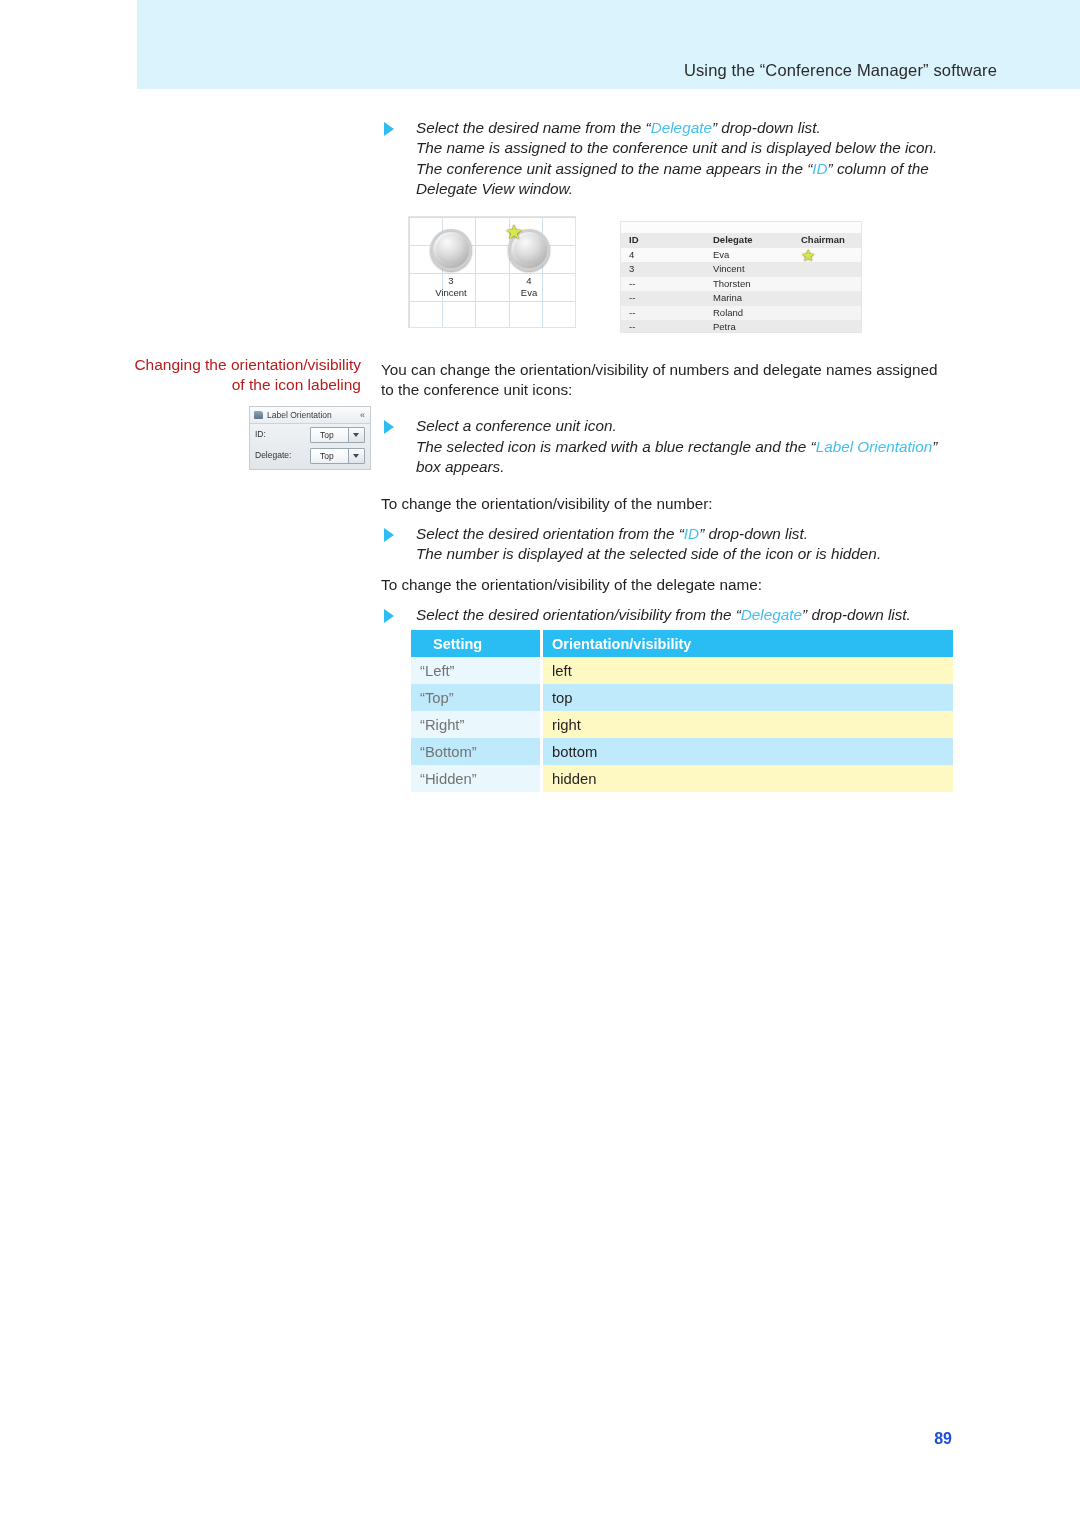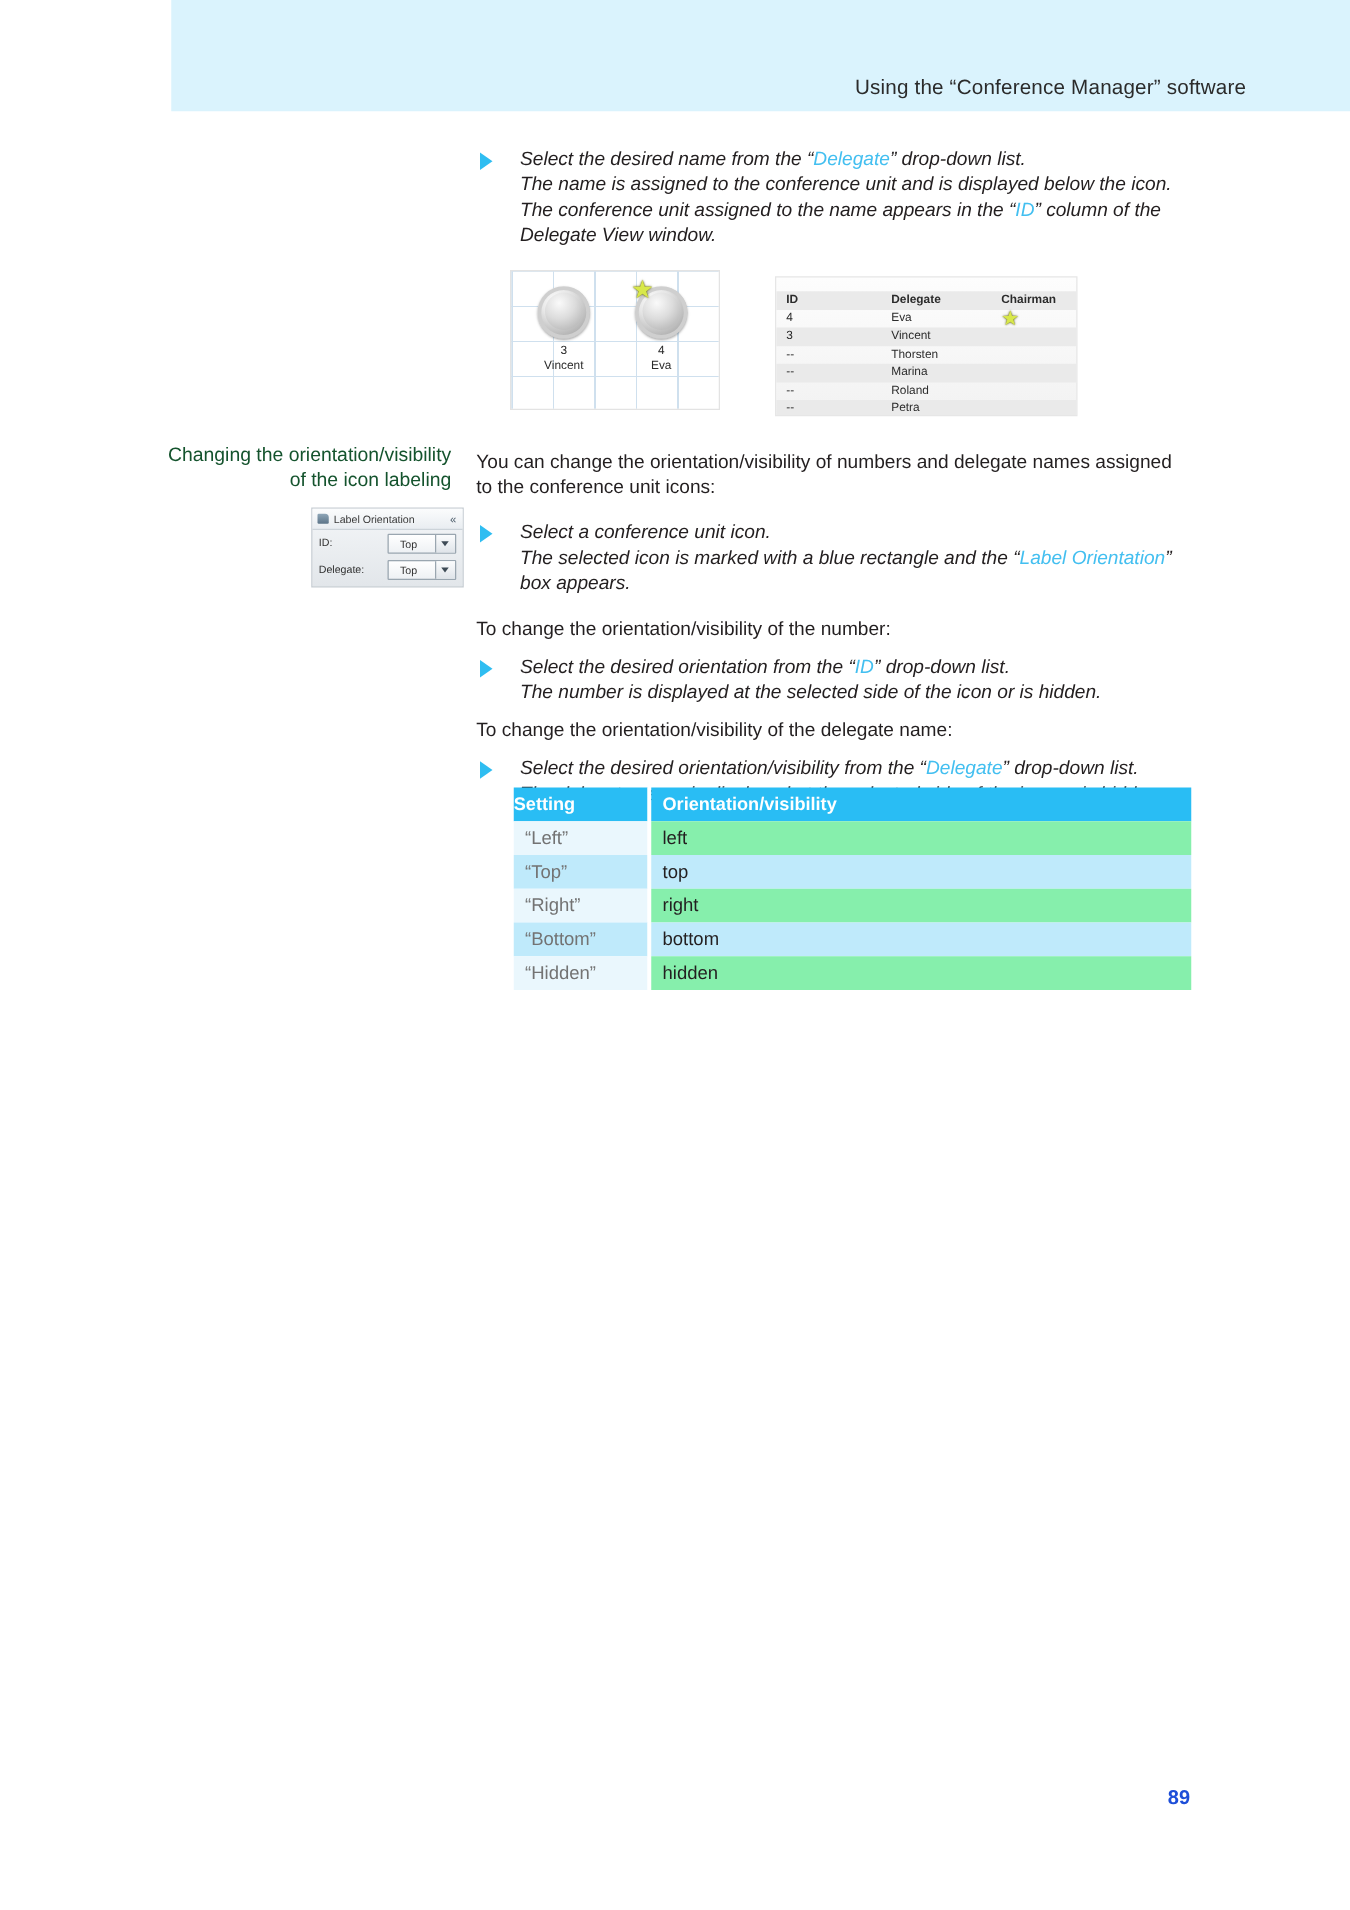--- a/index.html
+++ b/index.html
@@ -41,21 +41,21 @@
   
   .margin-col {
     position: absolute;
     left: 103px;
     top: 355px;
     width: 258px;
   }
   .margin-heading {
     font-size: 15.5px;
     line-height: 20px;
-    color: #14532d;
+    color: #b91c1c;
     text-align: right;
   }
 
   .body-col {
     position: absolute;
     left: 381px;
     top: 118px;
     width: 575px;
   }
 
@@ -264,35 +264,35 @@
     vertical-align: middle;
   }
   .st-head th {
     height: 27px;
     background: #29bdf4;
     color: #ffffff;
     font-size: 14.5px;
     font-weight: bold;
     text-align: left;
   }
-  .st-head th.c1 { width: 107px; padding-left: 0; }
+  .st-head th.c1 { width: 107px; padding-left: 22px; }
   .st-head th.sep { width: 3px; background: #ffffff; }
   .st-head th.c2 { padding-left: 9px; }
   .settings-table tbody td { height: 27px; font-size: 14.8px; }
   .settings-table tbody td.c1 {
     padding-left: 9px;
     color: #737373;
     background: #eaf7fd;
     margin-left: 20px;
   }
   .settings-table tbody td.sep { background: #ffffff; }
   .settings-table tbody td.c2 {
     padding-left: 9px;
     color: #231f20;
-    background: #86efac;
+    background: #fef9c3;
   }
   .settings-table tbody tr.shade td.c1,
   .settings-table tbody tr.shade td.c2 { background: #bfeafb; }
 
   
   .page-no {
     position: absolute;
     left: 880px;
     top: 1430px;
     width: 72px;

